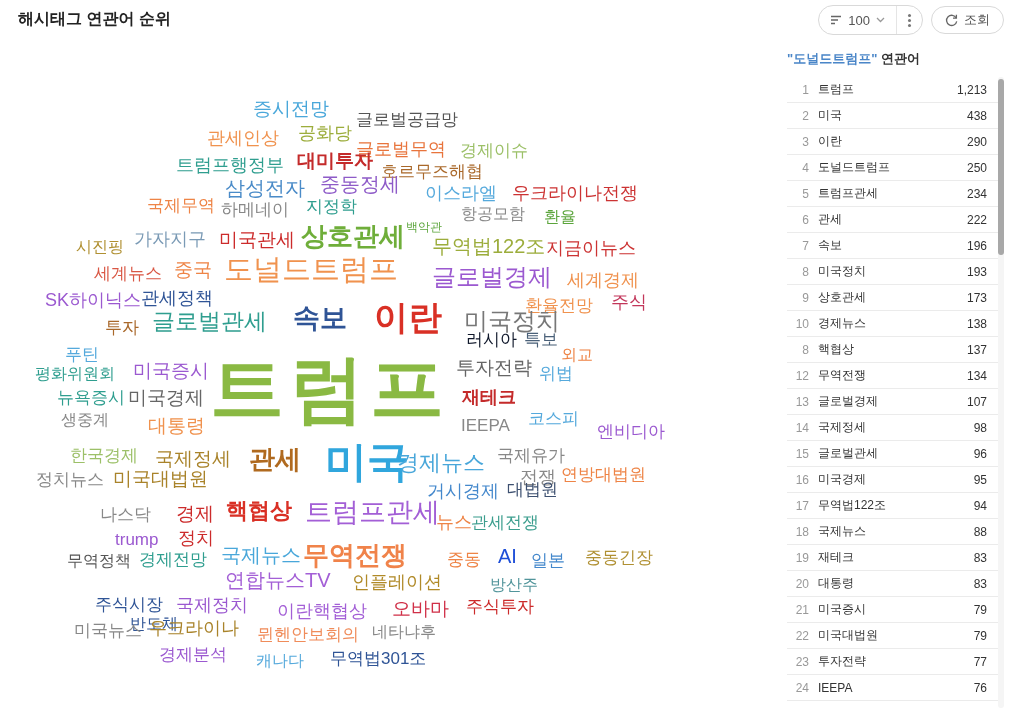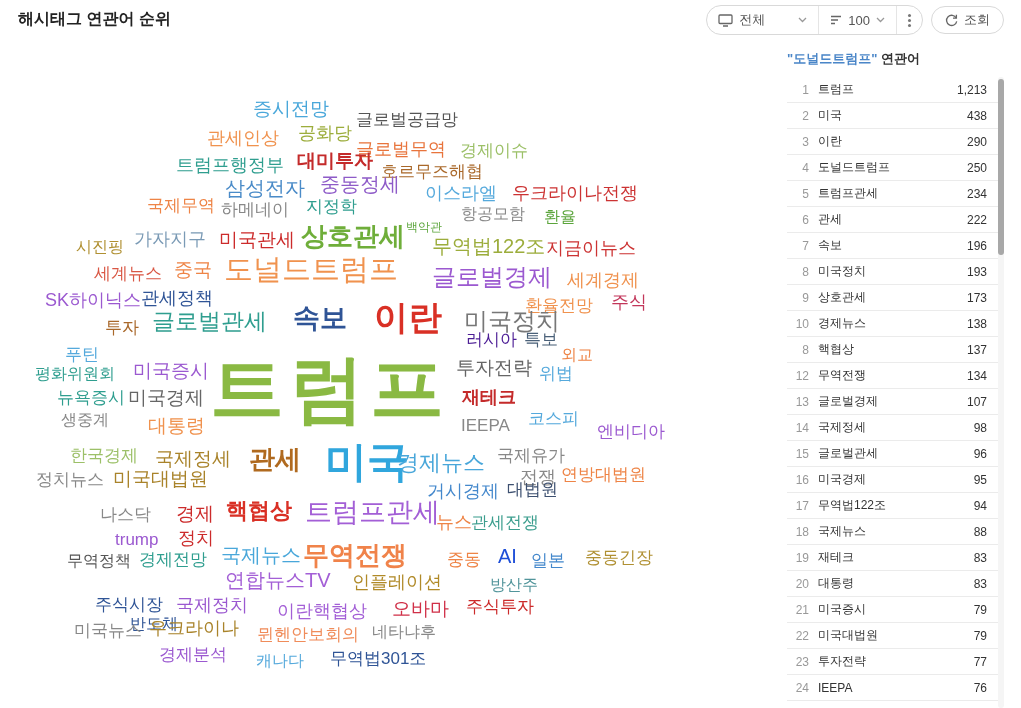--- a/index.html
+++ b/index.html
@@ -35,30 +35,20 @@
   .scrollbar{position:absolute;right:-1px;top:27px;bottom:0;width:6px;background:#f5f5f5;border-radius:3px;}
   .scrollbar .thumb{position:absolute;top:2px;left:0;width:6px;height:176px;background:#a8a8a8;border-radius:3px;}
 </style>
 </head>
 <body>
 
 <h1 class="page-title">해시태그 연관어 순위</h1>
 
 <div class="toolbar">
   <div class="control-group">
-    <button class="seg seg-scope">
-      <svg width="15" height="13" viewBox="0 0 15 13">
-          <rect x="1" y="1" width="13" height="8.5" rx="1" fill="none" stroke="#666" stroke-width="1.3"></rect>
-          <path d="M5 12h5" stroke="#666" stroke-width="1.3"></path>
-        </svg>
-      <span>전체</span>
-      <svg class="chev" width="9" height="6" viewBox="0 0 9 6">
-          <path d="M1 1l3.5 3.5L8 1" fill="none" stroke="#999" stroke-width="1.3"></path>
-        </svg>
-    </button>
     <button class="seg">
       <svg width="12" height="10" viewBox="0 0 12 10">
           <path d="M1 1.5h10M1 5h7M1 8.5h4" stroke="#666" stroke-width="1.3"></path>
         </svg>
       <span>100</span>
       <svg class="chev" width="9" height="6" viewBox="0 0 9 6">
           <path d="M1 1l3.5 3.5L8 1" fill="none" stroke="#999" stroke-width="1.3"></path>
         </svg>
     </button>
     <button class="seg">
@@ -111,21 +101,21 @@
     <span class="wc-word" style="left: 567px; top: 271px; font-size: 18px; color: rgb(240, 146, 78);">세계경제</span>
     <span class="wc-word" style="left: 45px; top: 291px; font-size: 18px; color: rgb(155, 89, 208);">SK하이닉스</span>
     <span class="wc-word" style="left: 141px; top: 289px; font-size: 18px; color: rgb(47, 84, 150);">관세정책</span>
     <span class="wc-word" style="left: 525px; top: 297px; font-size: 17px; color: rgb(240, 146, 78);">환율전망</span>
     <span class="wc-word" style="left: 611px; top: 293px; font-size: 18px; color: rgb(194, 54, 90);">주식</span>
     <span class="wc-word" style="left: 105px; top: 319px; font-size: 17px; color: rgb(169, 104, 42);">투자</span>
     <span class="wc-word" style="left: 152px; top: 310px; font-size: 23px; color: rgb(47, 158, 143);">글로벌관세</span>
     <span class="wc-word" style="left: 293px; top: 305px; font-size: 27px; color: rgb(47, 84, 150); font-weight: 700;">속보</span>
     <span class="wc-word" style="left: 374px; top: 300px; font-size: 34px; color: rgb(217, 48, 37); font-weight: 700;">이란</span>
     <span class="wc-word" style="left: 464px; top: 309px; font-size: 24px; color: rgb(119, 119, 119);">미국정치</span>
-    <span class="wc-word" style="left: 466px; top: 331px; font-size: 17px; color: #4c1d95; font-family: Liberation Serif, serif;">러시아</span>
+    <span class="wc-word" style="left: 466px; top: 331px; font-size: 17px; color: #0f172a; font-family: Liberation Serif, serif;">러시아</span>
     <span class="wc-word" style="left: 524px; top: 331px; font-size: 17px; color: rgb(74, 96, 120);">특보</span>
     <span class="wc-word" style="left: 65px; top: 346px; font-size: 17px; color: rgb(85, 169, 220);">푸틴</span>
     <span class="wc-word" style="left: 561px; top: 347px; font-size: 16px; color: rgb(238, 132, 70);">외교</span>
     <span class="wc-word" style="left: 456px; top: 358px; font-size: 19px; color: rgb(102, 102, 102);">투자전략</span>
     <span class="wc-word" style="left: 539px; top: 365px; font-size: 17px; color: rgb(85, 169, 220);">위법</span>
     <span class="wc-word" style="left: 35px; top: 366px; font-size: 16px; color: rgb(47, 158, 143);">평화위원회</span>
     <span class="wc-word" style="left: 133px; top: 361px; font-size: 19px; color: rgb(155, 89, 208);">미국증시</span>
     <span class="wc-word" style="left: 57px; top: 389px; font-size: 17px; color: rgb(47, 158, 143);">뉴욕증시</span>
     <span class="wc-word" style="left: 128px; top: 388px; font-size: 19px; color: rgb(102, 102, 102);">미국경제</span>
     <span class="wc-word" style="left: 462px; top: 388px; font-size: 18px; color: rgb(196, 43, 43); font-weight: 700;">재테크</span>

